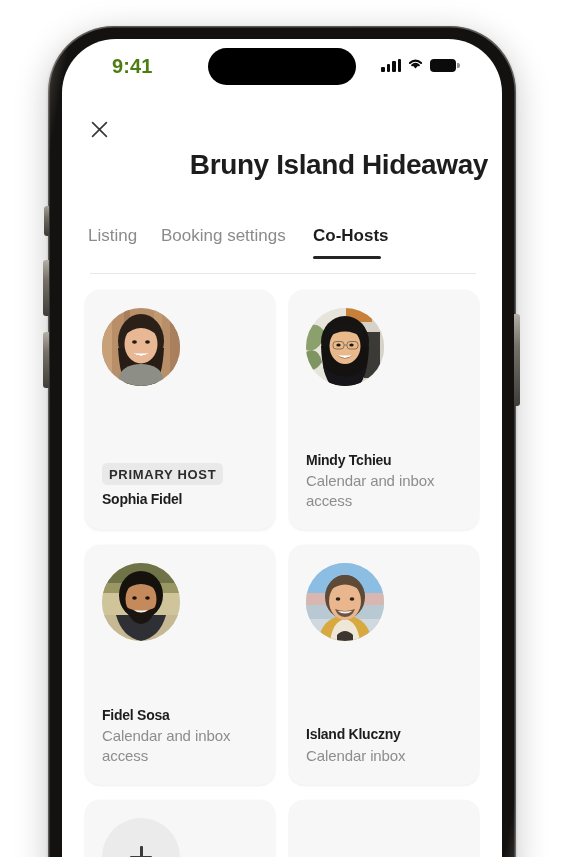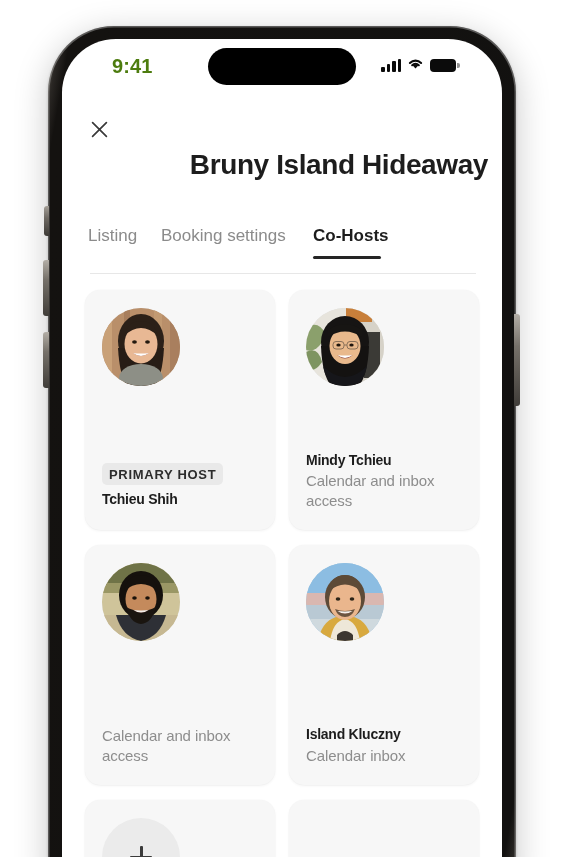--- a/index.html
+++ b/index.html
@@ -368,21 +368,21 @@
               <ellipse cx="39" cy="36" rx="16.5" ry="19.5" fill="#e8b894"></ellipse>
               <path d="M22 28 q17 -16 34 0 q-4 -15 -17 -15 q-13 0 -17 15z" fill="#2b2018"></path>
               <ellipse cx="32.5" cy="34" rx="2.4" ry="1.7" fill="#23190f"></ellipse>
               <ellipse cx="45.5" cy="34" rx="2.4" ry="1.7" fill="#23190f"></ellipse>
               <path d="M31 45 q8 6 16 0 q-8 3 -16 0z" fill="#8d4a44"></path>
               <path d="M31 45 q8 1 16 0 q-8 6 -16 0z" fill="#ffffff"></path>
             </svg>
           </div>
           <div class="card-body">
             <span class="badge">PRIMARY HOST</span>
-            <div class="host-name">Tchieu Shih</div>
+            <div class="host-name">Sophia Fidel</div>
           </div>
         </div>
 
         <div class="cohost-card">
           <div class="avatar">
             <svg viewBox="0 0 78 78">
               <rect width="78" height="78" fill="#e7e4dc"></rect>
               <rect x="44" y="0" width="34" height="78" fill="#d6d2c8"></rect>
               <path d="M0 22 q10 -12 20 4 q-8 20 -20 16z" fill="#8ba06c"></path>
               <path d="M0 44 q12 -6 16 10 q-8 12 -16 6z" fill="#7e9461"></path>
@@ -422,20 +422,21 @@
               <ellipse cx="39" cy="36" rx="15.5" ry="18" fill="#c48a5c"></ellipse>
               <path d="M22 28 q17 -14 34 0 q-3 -16 -17 -16 q-14 0 -17 16z" fill="#15110d"></path>
               <ellipse cx="32.5" cy="35" rx="2.3" ry="1.7" fill="#1a120a"></ellipse>
               <ellipse cx="45.5" cy="35" rx="2.3" ry="1.7" fill="#1a120a"></ellipse>
               <path d="M24 44 q4 16 15 17 q11 -1 15 -17 q-15 8 -30 0z" fill="#1a1510"></path>
               <path d="M31 47 q8 5 16 0 q-8 3 -16 0z" fill="#7d4038"></path>
               <path d="M31.5 47 q7.5 0.8 15 0 q-7.5 5 -15 0z" fill="#f3efe9"></path>
             </svg>
           </div>
           <div class="card-body">
+            <div class="host-name">Fidel Sosa</div>
             <div class="host-role">Calendar and inbox access</div>
           </div>
         </div>
 
         <div class="cohost-card">
           <div class="avatar">
             <svg viewBox="0 0 78 78">
               <rect width="78" height="78" fill="#9ec8e6"></rect>
               <rect x="0" y="0" width="78" height="30" fill="#8cbde2"></rect>
               <rect x="0" y="30" width="78" height="12" fill="#d9b7b0"></rect>

